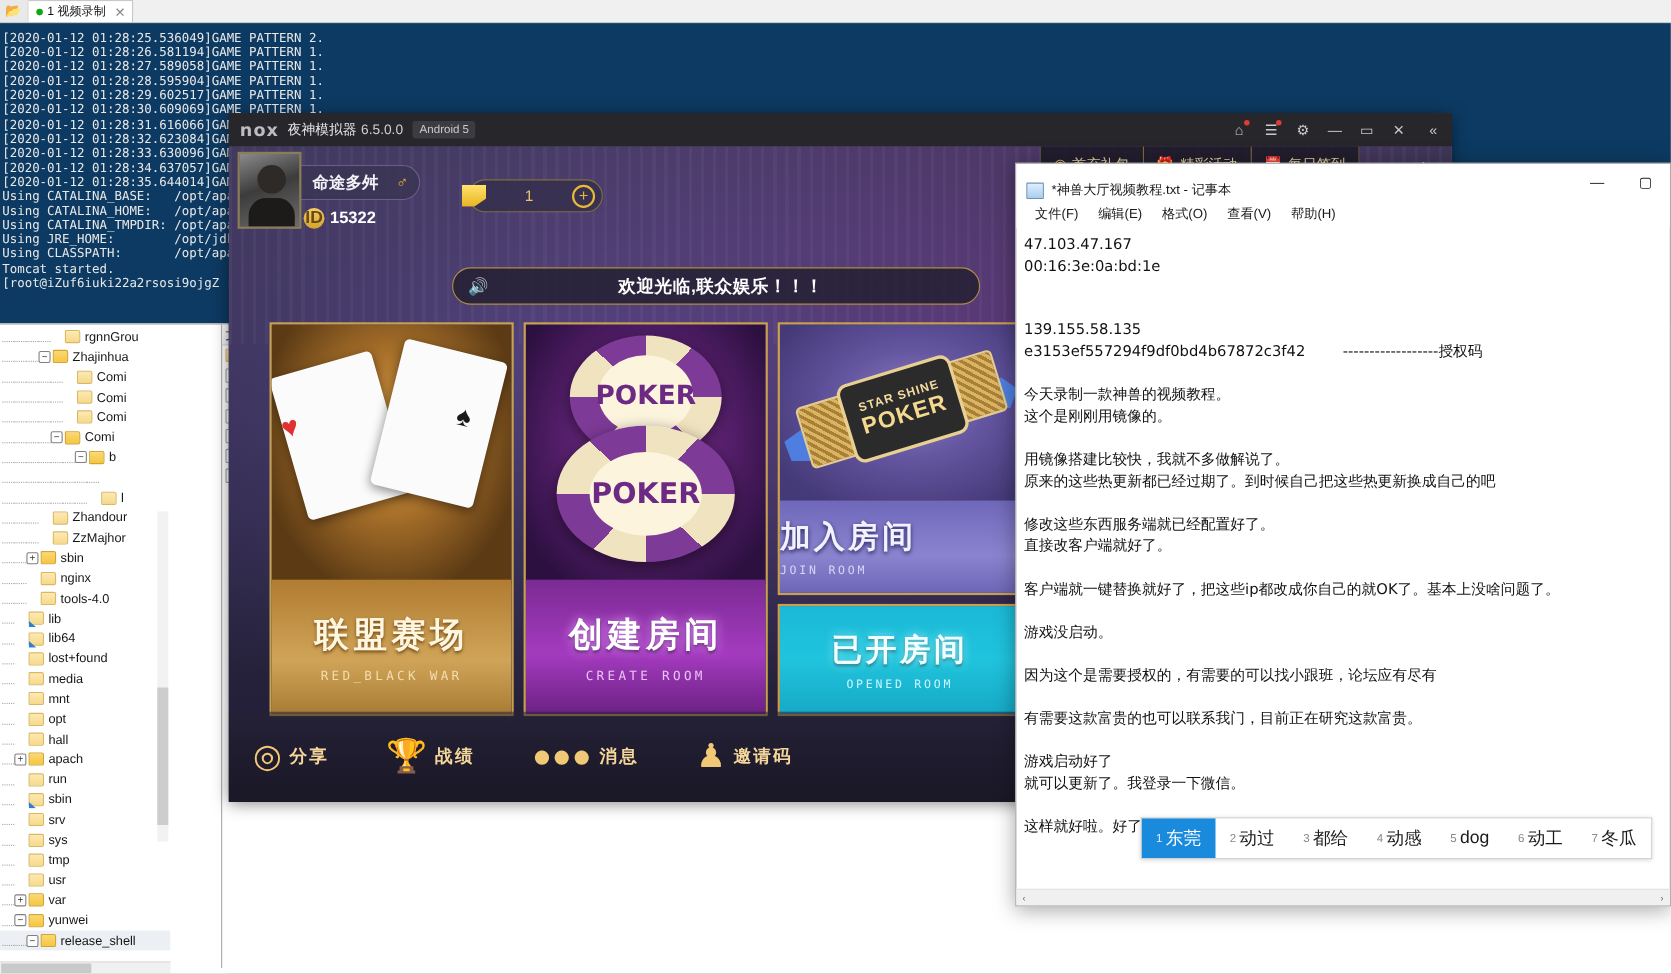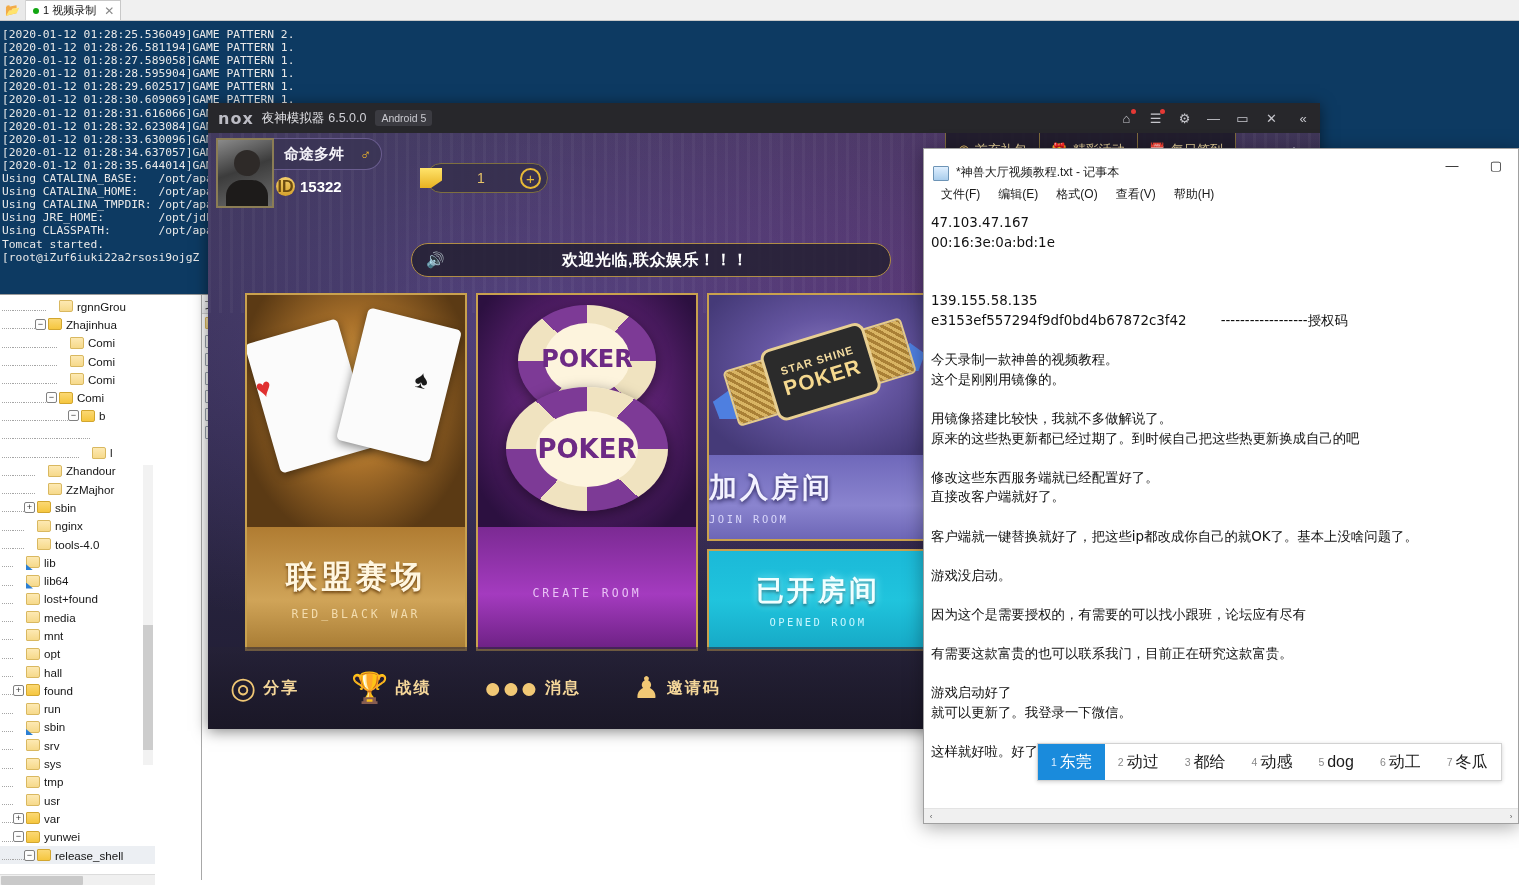--- a/index.html
+++ b/index.html
@@ -169,21 +169,21 @@
       radial-gradient(ellipse at 28% 34%, rgba(120,95,190,.40), transparent 56%),
       radial-gradient(ellipse at 62% 28%, rgba(160,60,180,.28), transparent 55%),
       linear-gradient(180deg,#3d3656 0%, #2d2845 50%, #201d34 100%);
   }
   .stage-bg::after {
     content: ""; position: absolute; left: 0; top: 0; right: 0; height: 180px;
     background: repeating-linear-gradient(90deg, rgba(255,255,255,.035) 0 3px, transparent 3px 11px);
   }
   
   .player-card {
-    position: absolute; left: 8px; top: 5px; height: 70px; display: flex; align-items: flex-start;
+    position: absolute; left: 8px; top: 5px; height: 70px; display: flex; align-items: flex-end;
   }
   .avatar {
     width: 58px; height: 70px; border: 2px solid #8b7d55;
     background: linear-gradient(160deg,#8a8a8a,#3c3c3c 45%,#6d6d6d);
     position: relative; overflow: hidden; flex: 0 0 auto;
   }
   .avatar::before {
     content:""; position:absolute; left:16px; top:10px; width:26px; height:26px;
     border-radius:50%; background:#2e2a28;
   }
@@ -636,21 +636,21 @@
         <div class="tree-row">
           <span class="guide dash"></span>
           <span class="expander blank"></span>
           <span class="folder-ico"></span>
           <span class="tree-label">hall</span>
         </div>
         <div class="tree-row">
           <span class="guide dash"></span>
           <span class="expander">+</span>
           <span class="folder-ico open"></span>
-          <span class="tree-label">found</span>
+          <span class="tree-label">apach</span>
         </div>
         <div class="tree-row">
           <span class="guide dash"></span>
           <span class="expander blank"></span>
           <span class="folder-ico"></span>
           <span class="tree-label">run</span>
         </div>
         <div class="tree-row">
           <span class="guide dash"></span>
           <span class="expander blank"></span>
@@ -825,20 +825,21 @@
         </div>
 
         <div class="big-card card2">
           <div class="card-art">
             <div class="chip chip-top"></div>
             <div class="chip-core core-top">POKER</div>
             <div class="chip chip-bot"></div>
             <div class="chip-core core-bot">POKER</div>
           </div>
           <div class="card-foot">
+            <div class="cf-cn">创建房间</div>
             <div class="cf-en">CREATE ROOM</div>
           </div>
         </div>
 
         <div class="card3col">
           <div class="small-card sc-join">
             <div class="sc-art">
               <div class="gem g1"></div>
               <div class="gem g2"></div>
               <div class="watch-band">

